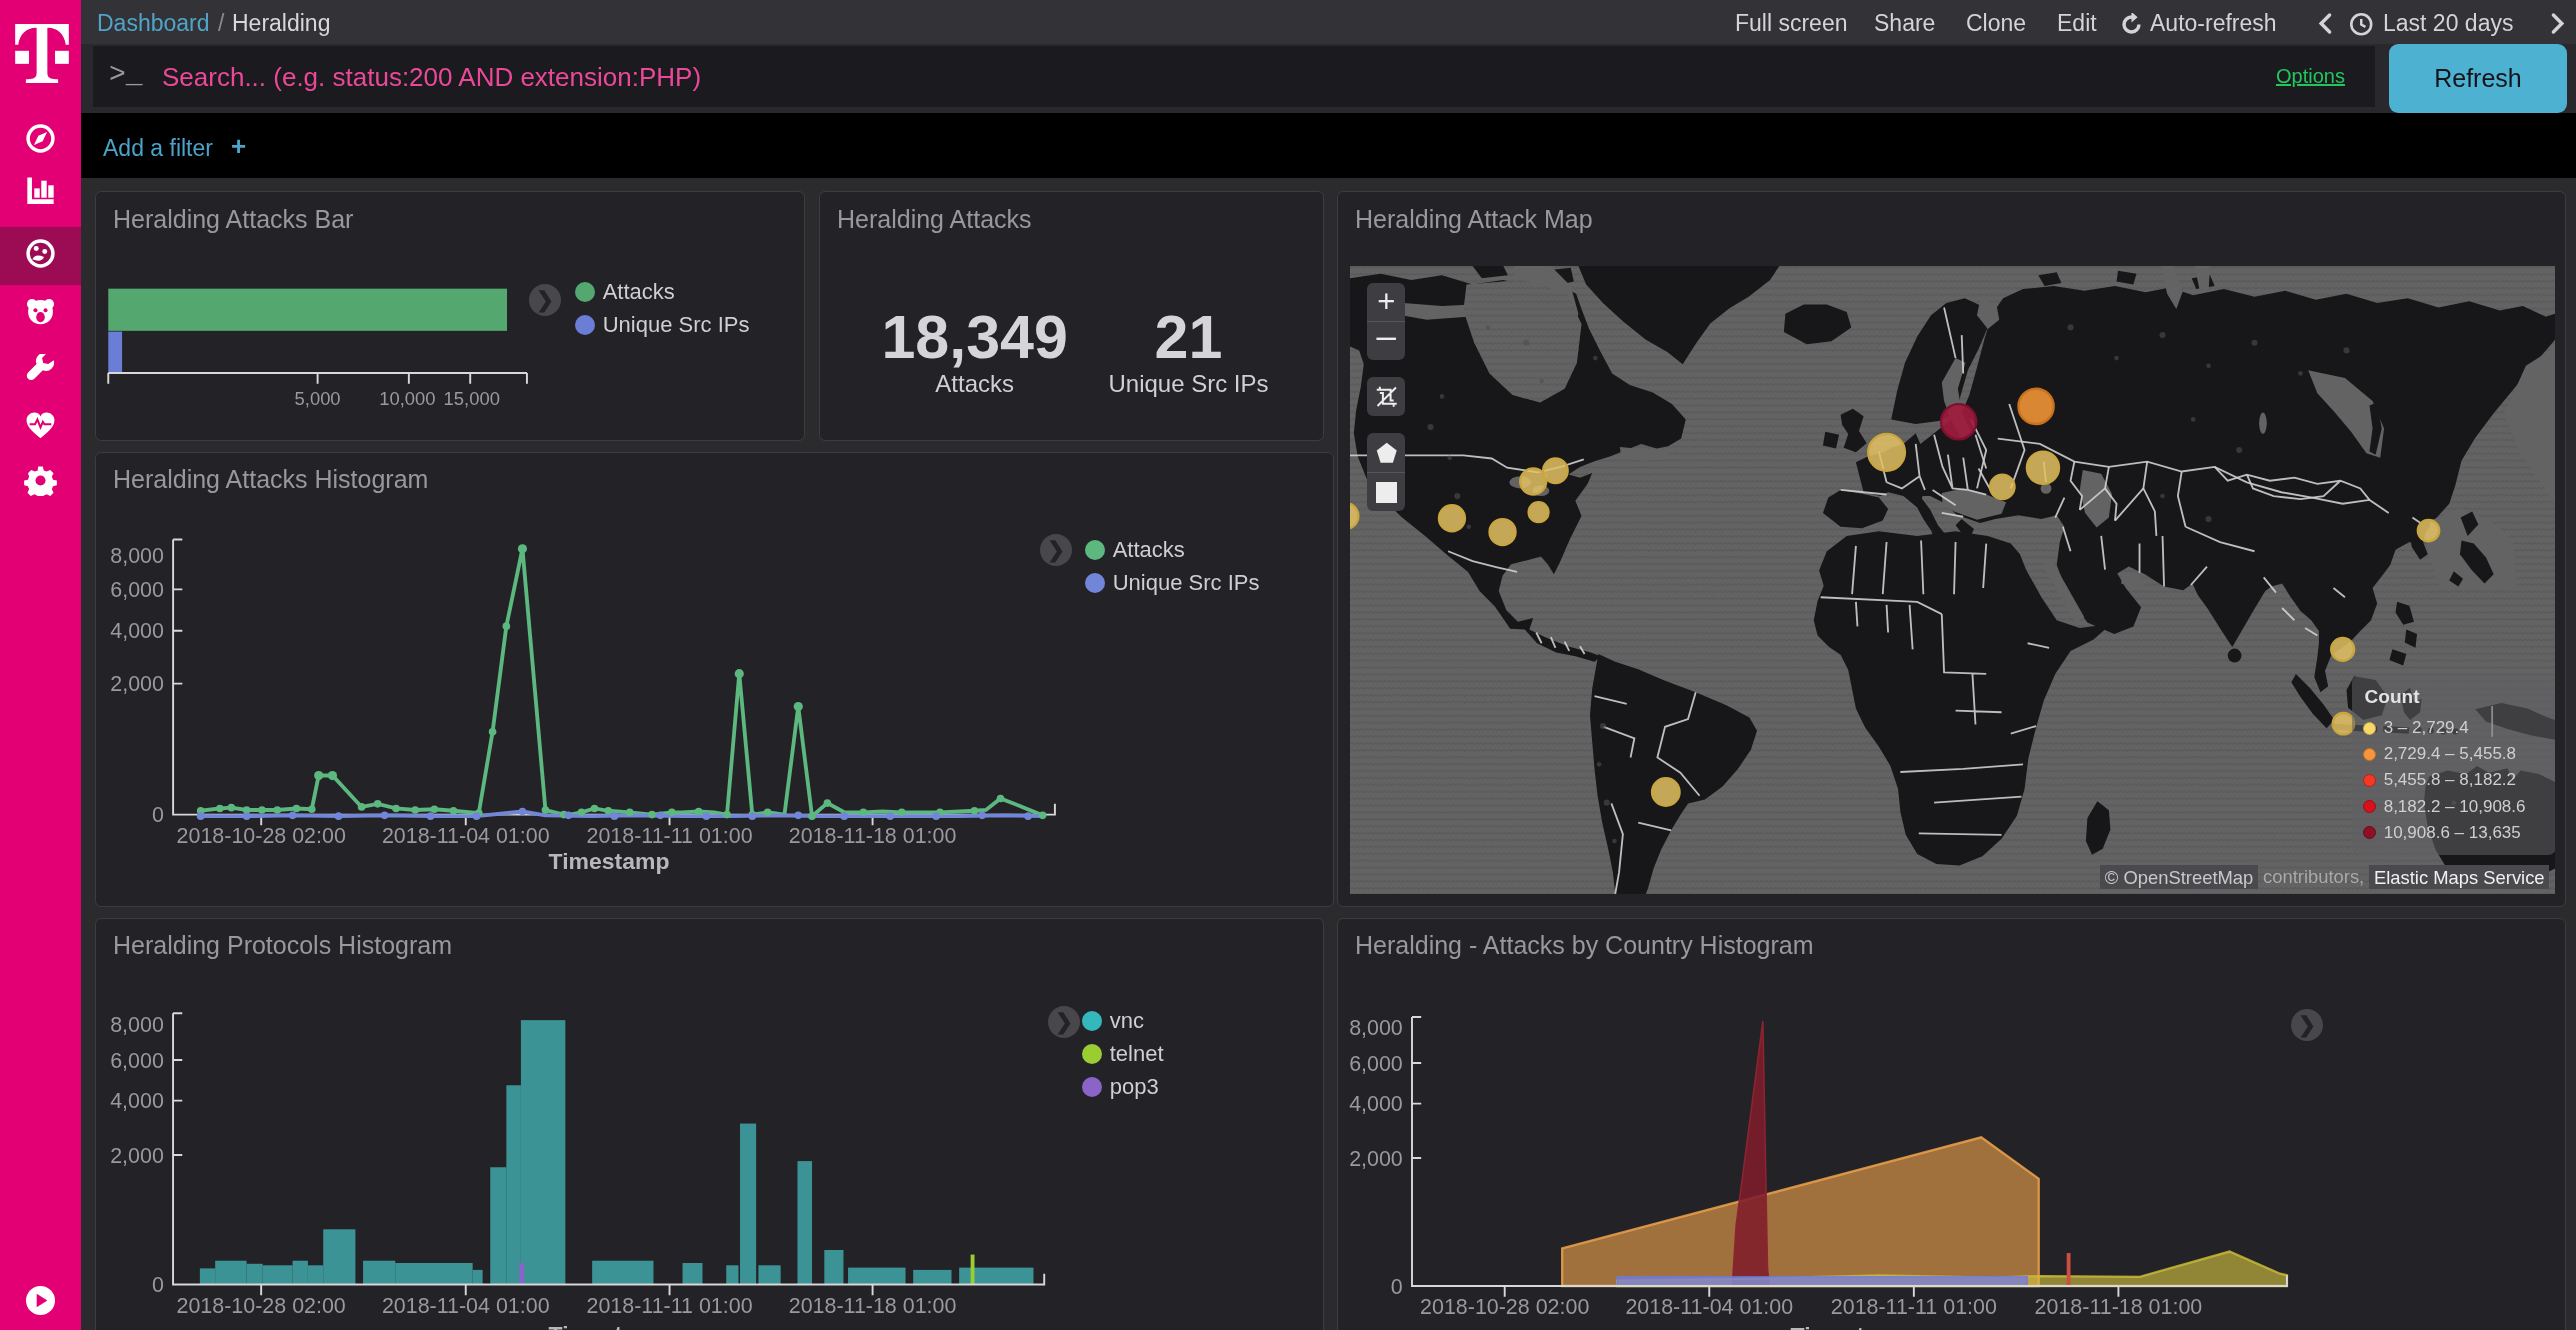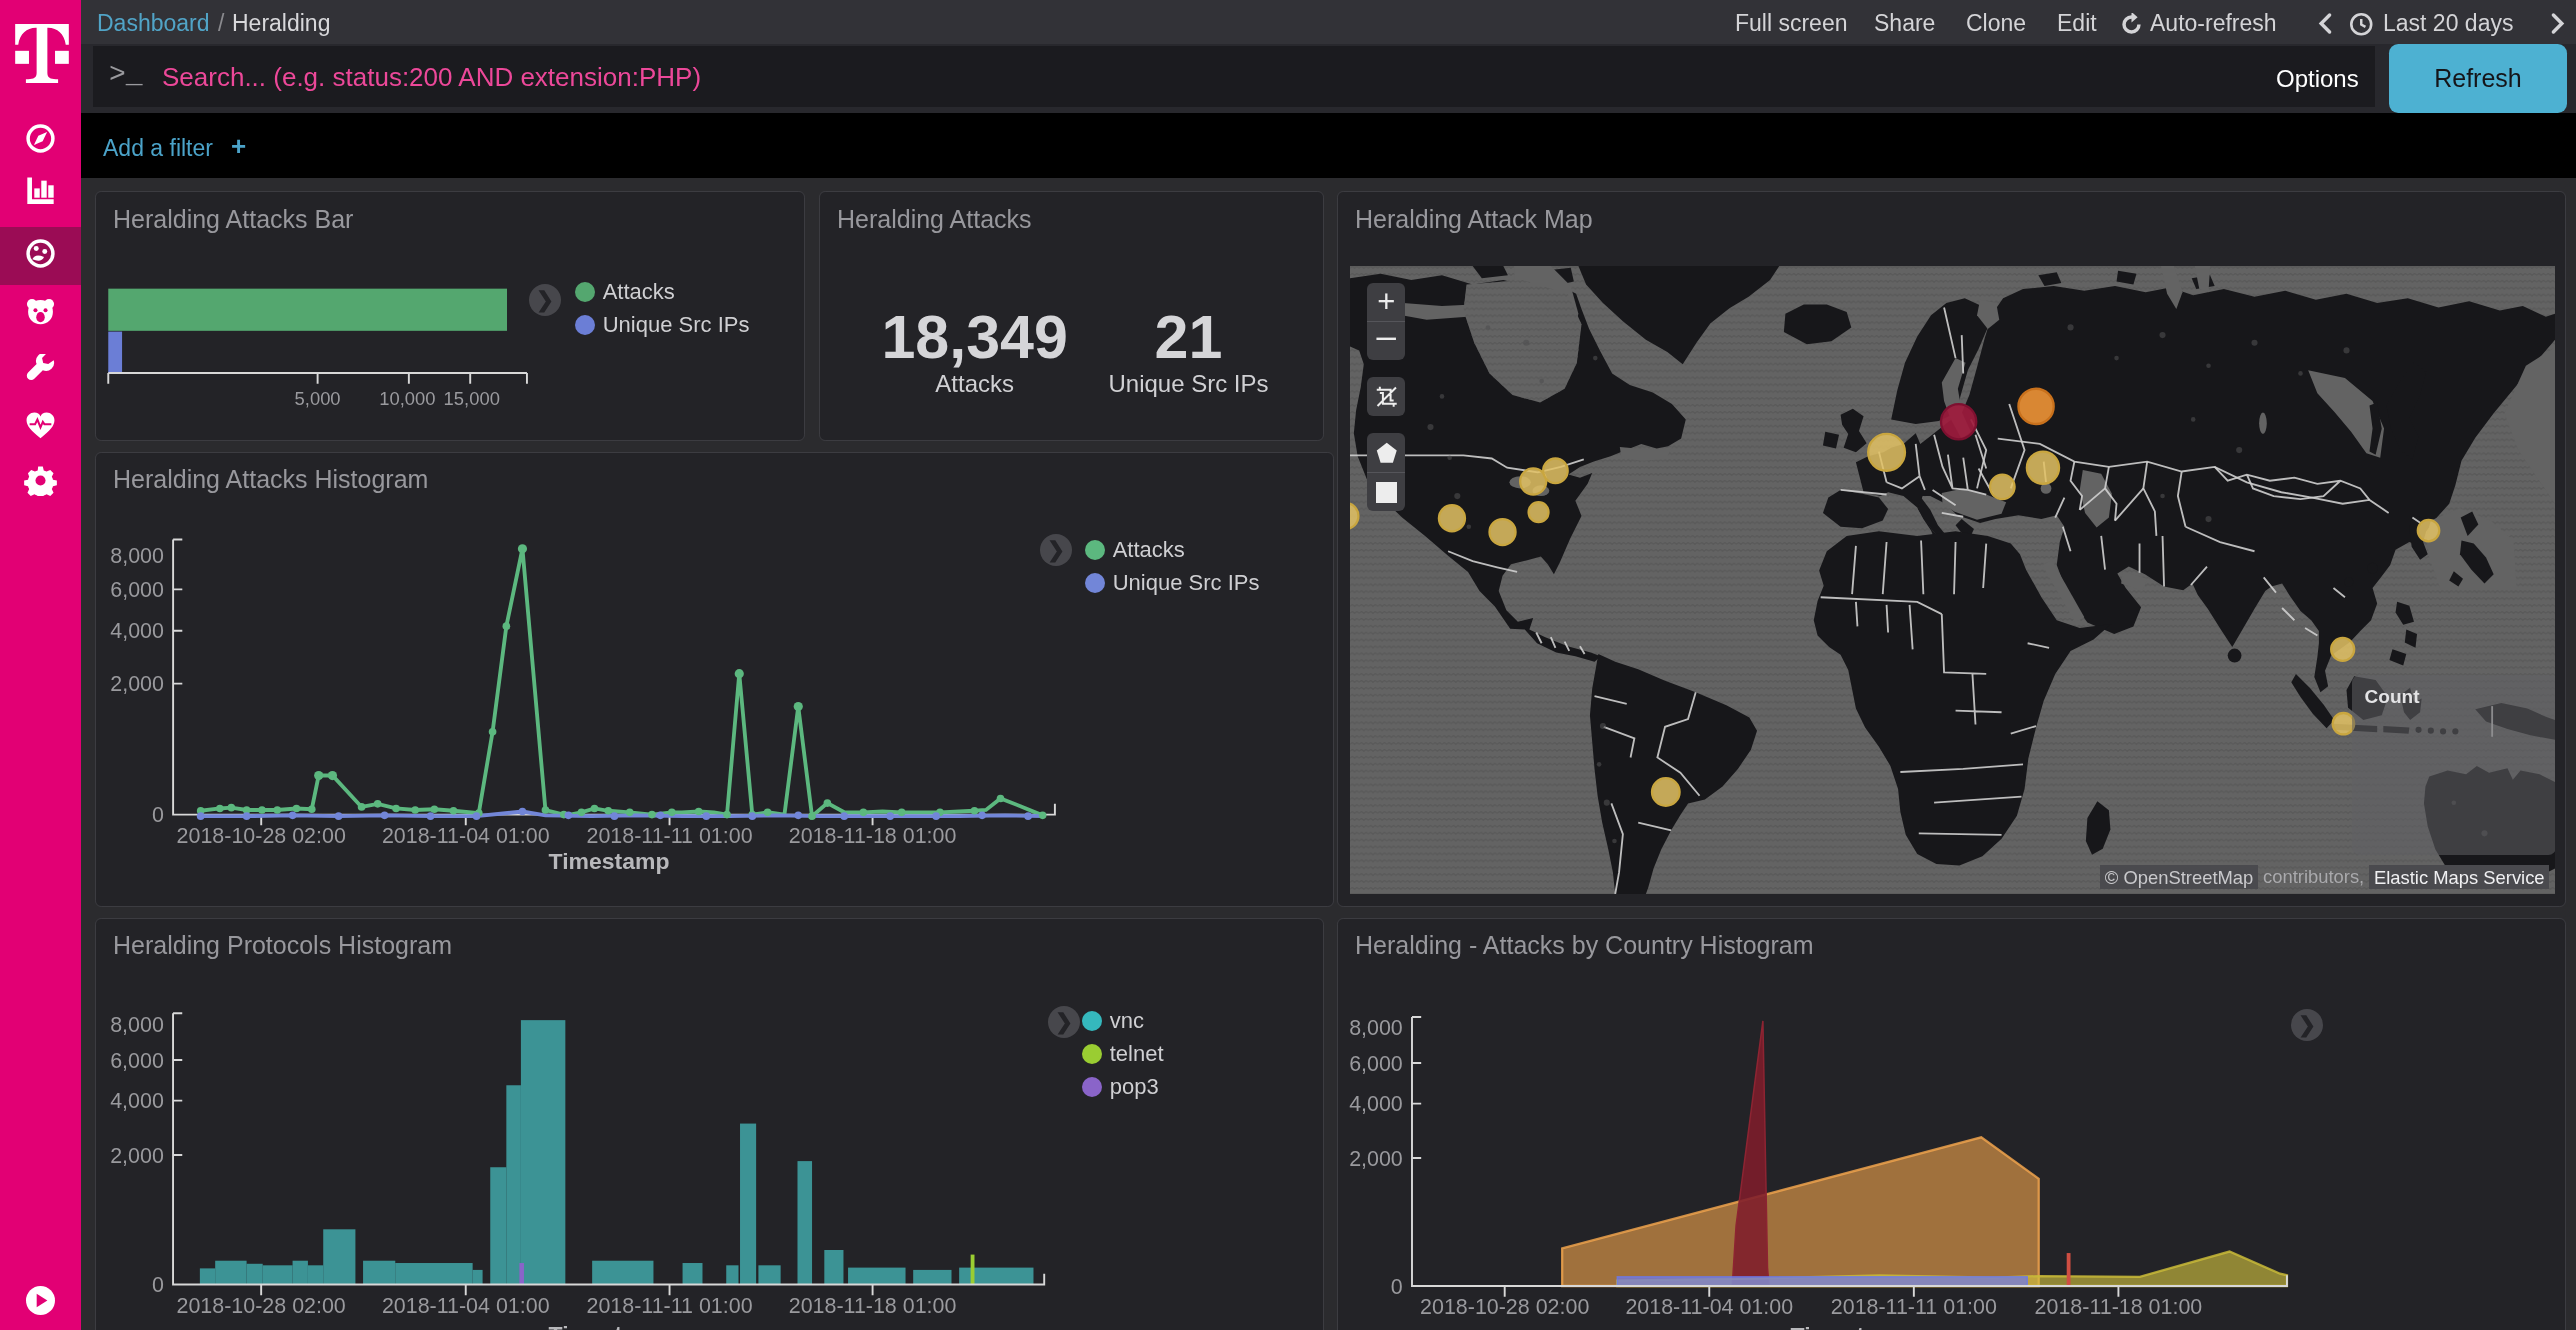--- a/index.html
+++ b/index.html
@@ -102,21 +102,21 @@
     </svg>
     <span class="crumb" style="left:2302px;color:#d4d4d7;">Last 20 days</span>
     <svg style="position:absolute;left:2467px;top:12.3px;" width="20" height="23" viewBox="0 0 26 30">
         <path d="M7 4 L18 15 L7 26" fill="none" stroke="#d4d4d7" stroke-width="4.5" stroke-linecap="round"></path>
       </svg>
   </div>
   <div class="searchrow">
     <div class="input"></div>
     <span style="position:absolute;left:28px;top:15.3px;font-size:28px;color:#9a9a9e;font-family:'Liberation Mono',monospace;">&gt;_</span>
     <span style="position:absolute;left:81px;top:18.4px;font-size:26px;color:#ec4899;">Search... (e.g. status:200 AND extension:PHP)</span>
-    <span style="position:absolute;left:2195px;top:21px;font-size:24px;color:#ffffff;">Options</span>
+    <span style="position:absolute;left:2195px;top:21px;font-size:20px;color:#22c55e;text-decoration:underline;">Options</span>
     <div style="position:absolute;left:2308px;top:0px;width:178px;height:69px;background:#4db1d2;border-radius:9.2px;text-align:center;line-height:69px;font-size:25px;color:#151519;">Refresh</div>
   </div>
   <div class="filterrow">
     <span style="position:absolute;left:22px;top:21.5px;font-size:23px;color:#4ba3c9;">Add a filter </span>
     <span style="position:absolute;left:150px;top:18.4px;font-size:26px;color:#4ba3c9;font-weight:bold;">+</span>
   </div>
   <div class="blackline"></div>
   <div class="dash">
 
     <div class="panel" style="left:14px;top:12.3px;width:710px;height:250px;">
@@ -426,20 +426,27 @@
         <div style="position:absolute;left:17px;top:167px;width:38px;height:78px;background:#3e3e42;border-radius:6.1px;">
           <svg style="position:absolute;left:8.4px;top:9.2px;" width="21.5" height="21.5" viewBox="0 0 28 28">
             <path d="M14 1 L27 11 L22 27 L6 27 L1 11 Z" fill="#ededed"></path>
           </svg>
           <div style="position:absolute;top:39px;width:38px;height:0.8px;background:#55555a;"></div>
           <div style="position:absolute;left:8.4px;top:49px;width:21px;height:21px;background:#ededed;"></div>
         </div>
         
         <div style="position:absolute;left:1002px;top:409px;width:204px;height:180px;background:rgba(96,96,100,0.55);border-radius:7.7px;white-space:nowrap;">
           <div style="position:absolute;left:12.3px;top:10.7px;font-size:19px;font-weight:bold;color:#e3e3e5;">Count</div>
+          <div class="legend" style="left:10.7px;top:43px;font-size:17px;color:#cfcfd2;">
+            <div class="leg-row" style="margin-bottom:6.1px;"><span class="dot" style="width:13px;height:13px;background:#f5d96b;border:1.5px solid #cbaa45;"></span>3 – 2,729.4</div>
+            <div class="leg-row" style="margin-bottom:6.1px;"><span class="dot" style="width:13px;height:13px;background:#f5953f;border:1.5px solid #c86f1e;"></span>2,729.4 – 5,455.8</div>
+            <div class="leg-row" style="margin-bottom:6.1px;"><span class="dot" style="width:13px;height:13px;background:#f03a26;border:1.5px solid #b92013;"></span>5,455.8 – 8,182.2</div>
+            <div class="leg-row" style="margin-bottom:6.1px;"><span class="dot" style="width:13px;height:13px;background:#d6121f;border:1.5px solid #a00a14;"></span>8,182.2 – 10,908.6</div>
+            <div class="leg-row" style="margin-bottom:6.1px;"><span class="dot" style="width:13px;height:13px;background:#8c1127;border:1.5px solid #6b0a1c;"></span>10,908.6 – 13,635</div>
+          </div>
         </div>
         
         <div style="position:absolute;right:6.1px;top:600px;font-size:18.4px;color:#a9a9ac;">
           <span style="background:#4a4a4e;color:#c9c9cc;padding:1.5px 4.6px;">© OpenStreetMap</span><span> contributors, </span><span style="background:#4a4a4e;color:#f0f0f2;padding:1.5px 4.6px;">Elastic Maps Service</span>
         </div>
       </div>
     </div>
 
     <div class="panel" style="left:14px;top:739px;width:1229px;height:429px;">
       <div class="ptitle">Heralding Protocols Histogram</div>

